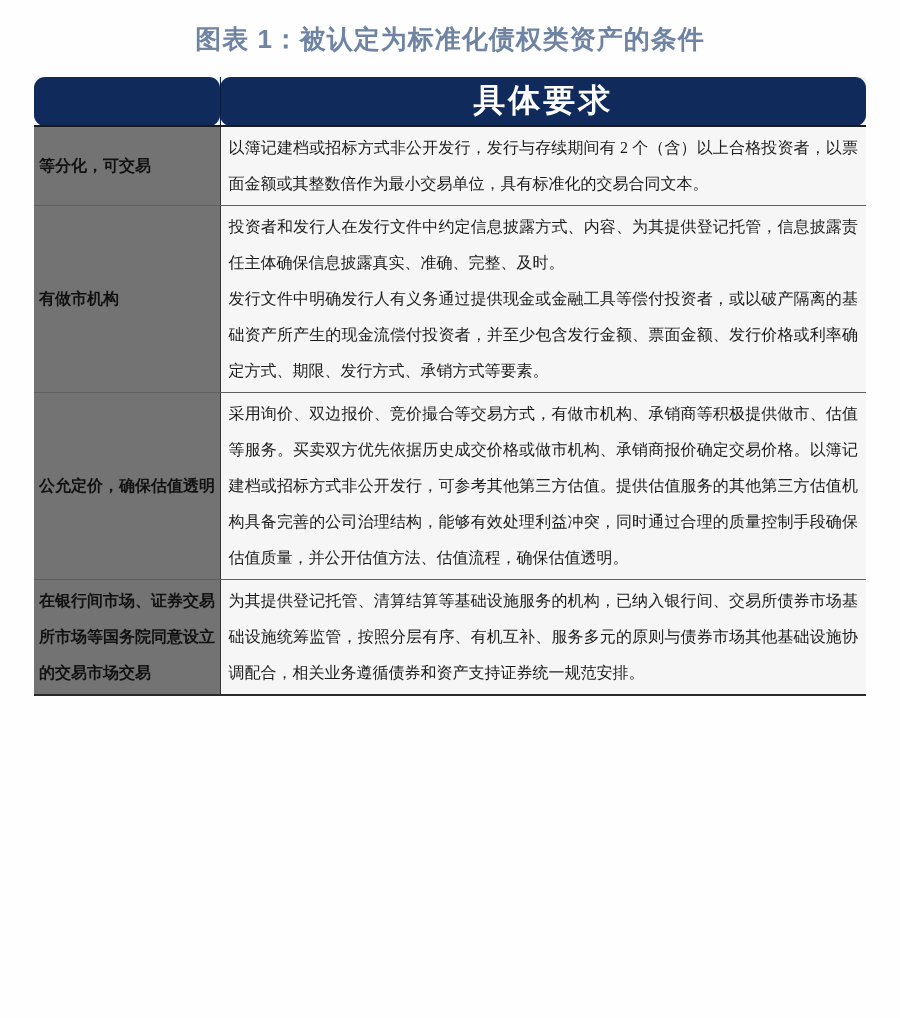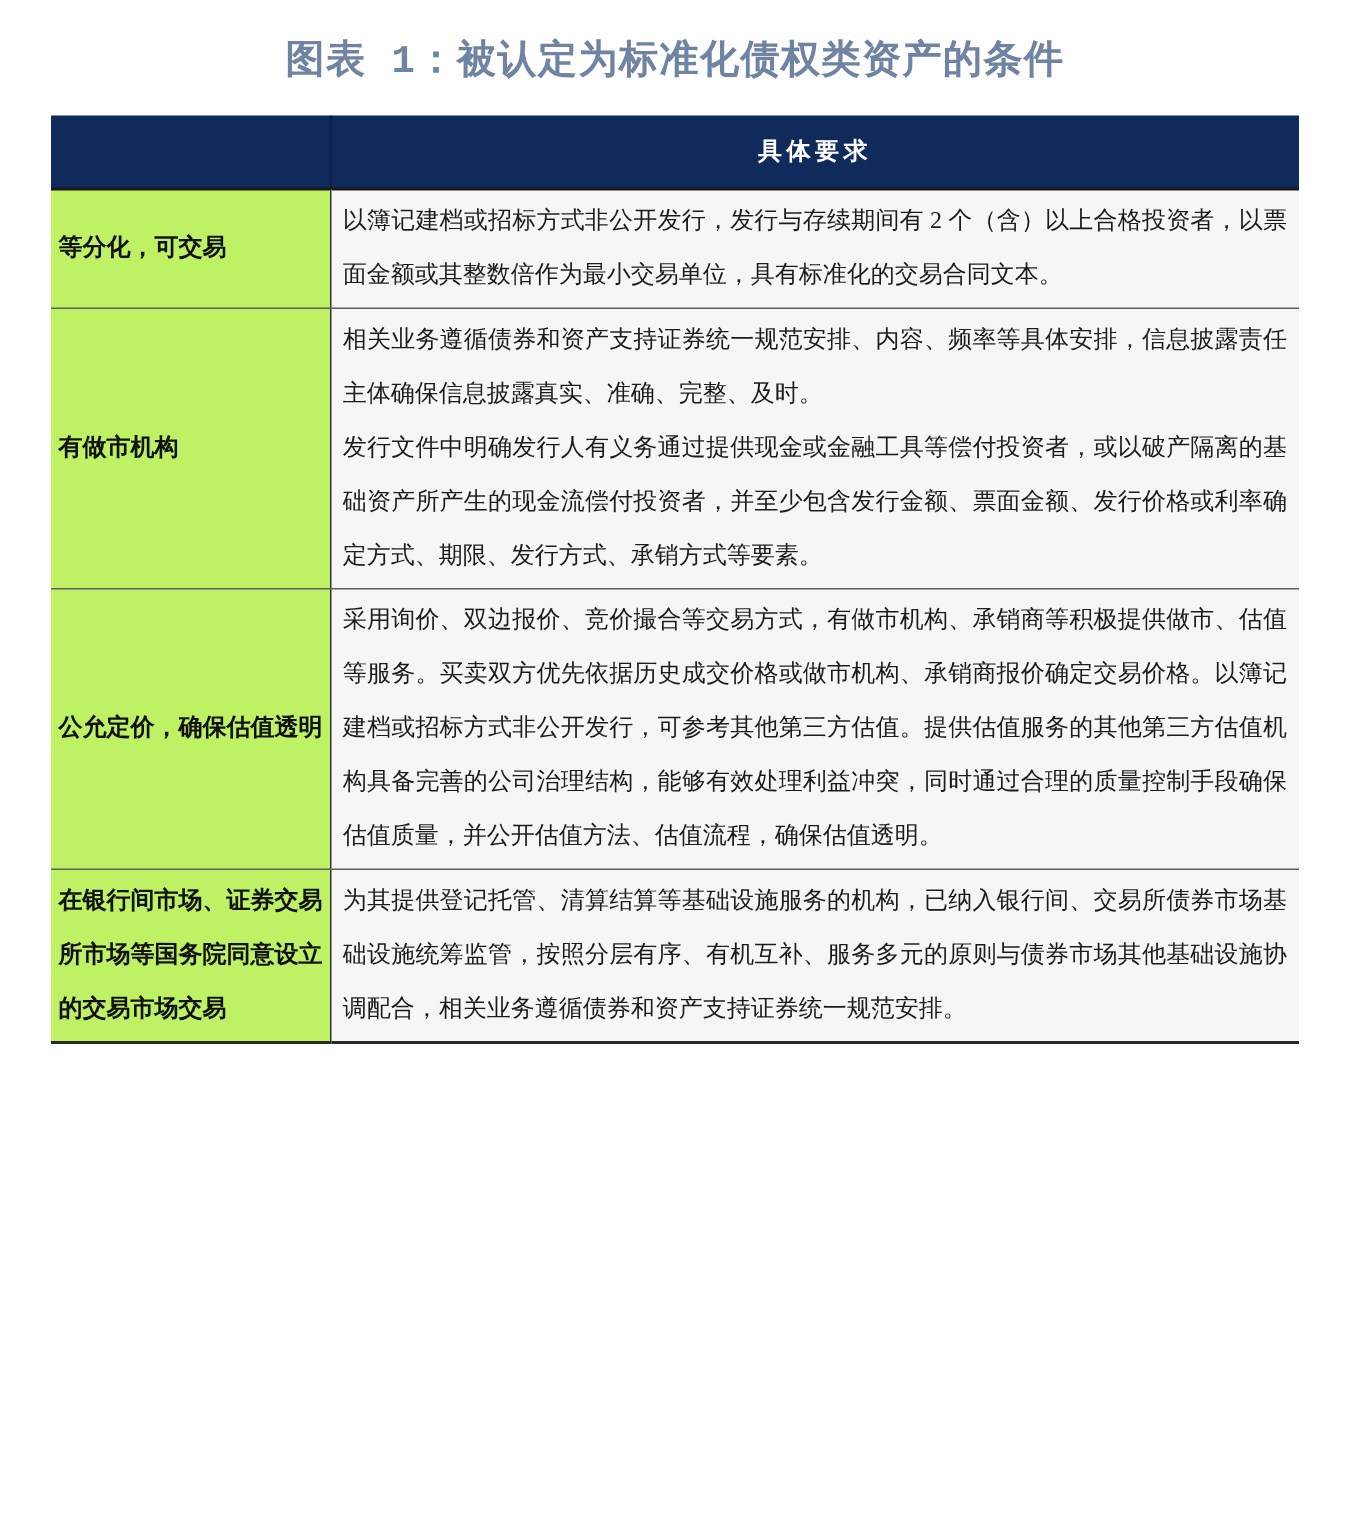--- a/index.html
+++ b/index.html
@@ -18,60 +18,61 @@
     box-sizing: border-box;
     padding-top: 22px;
   }
   .figure-title {
     text-align: center;
     font-size: 26px;
     font-weight: bold;
     color: #6f83a3;
     letter-spacing: 1px;
     margin: 0 0 20px 0;
-    font-family: Liberation Mono, monospace;
+    font-family: Liberation Sans, sans-serif;
   }
   table.cond-table {
     width: 832px;
     margin: 0 auto;
     border-collapse: collapse;
     table-layout: fixed;
     background: #f6f6f7;
   }
   table.cond-table col.c1 { width: 186px; }
   table.cond-table col.c2 { width: 646px; }
   thead th {
     background: #102a5c;
     color: #ffffff;
     height: 48px;
-    font-size: 16px;
+    font-size: 32px;
     font-weight: bold;
     letter-spacing: 3px;
     text-align: center;
     vertical-align: middle;
     border-bottom: 2px solid #1a1a1a;
     padding: 0;
+    border-radius: 11px;
   }
   thead th.h1 { border-right: 1px solid #0a1c40; }
   tbody td {
     vertical-align: middle;
     font-size: 16px;
     color: #1b1b1b;
     border-bottom: 1px solid #5f5f5f;
     padding: 3px 8px;
     line-height: 36px;
   }
   tbody tr:last-child td { border-bottom: 2px solid #2a2a2a; }
   td.label-cell {
     font-weight: bold;
     color: #111111;
     border-right: 1px solid #333333;
     padding-left: 5px;
     padding-right: 2px;
-    background: #bef264;
+    background: #737373;
     text-align: left;
   }
   td.req-cell {
     text-align: justify;
     text-justify: inter-ideograph;
   }
   td.req-cell p {
     margin: 0;
   }
 </style>
@@ -97,21 +98,21 @@
   <tr>
     <td class="label-cell">等分化，可交易</td>
     <td class="req-cell">
             <p>以簿记建档或招标方式非公开发行，发行与存续期间有 2 个（含）以上合格投资者，以票面金额或其整数倍作为最小交易单位，具有标准化的交易合同文本。</p>
           </td>
   </tr>
 
   <tr>
     <td class="label-cell">有做市机构</td>
     <td class="req-cell">
-            <p>相关业务遵循债券和资产支持证券统一规范安排、内容、频率等具体安排，信息披露责任主体确保信息披露真实、准确、完整、及时。</p>
+            <p>投资者和发行人在发行文件中约定信息披露方式、内容、为其提供登记托管，信息披露责任主体确保信息披露真实、准确、完整、及时。</p>
             <p>发行文件中明确发行人有义务通过提供现金或金融工具等偿付投资者，或以破产隔离的基础资产所产生的现金流偿付投资者，并至少包含发行金额、票面金额、发行价格或利率确定方式、期限、发行方式、承销方式等要素。</p>
           </td>
   </tr>
 
 
   <tr>
     <td class="label-cell">公允定价，确保估值透明</td>
     <td class="req-cell">
             <p>采用询价、双边报价、竞价撮合等交易方式，有做市机构、承销商等积极提供做市、估值等服务。买卖双方优先依据历史成交价格或做市机构、承销商报价确定交易价格。以簿记建档或招标方式非公开发行，可参考其他第三方估值。提供估值服务的其他第三方估值机构具备完善的公司治理结构，能够有效处理利益冲突，同时通过合理的质量控制手段确保估值质量，并公开估值方法、估值流程，确保估值透明。</p>
           </td>

